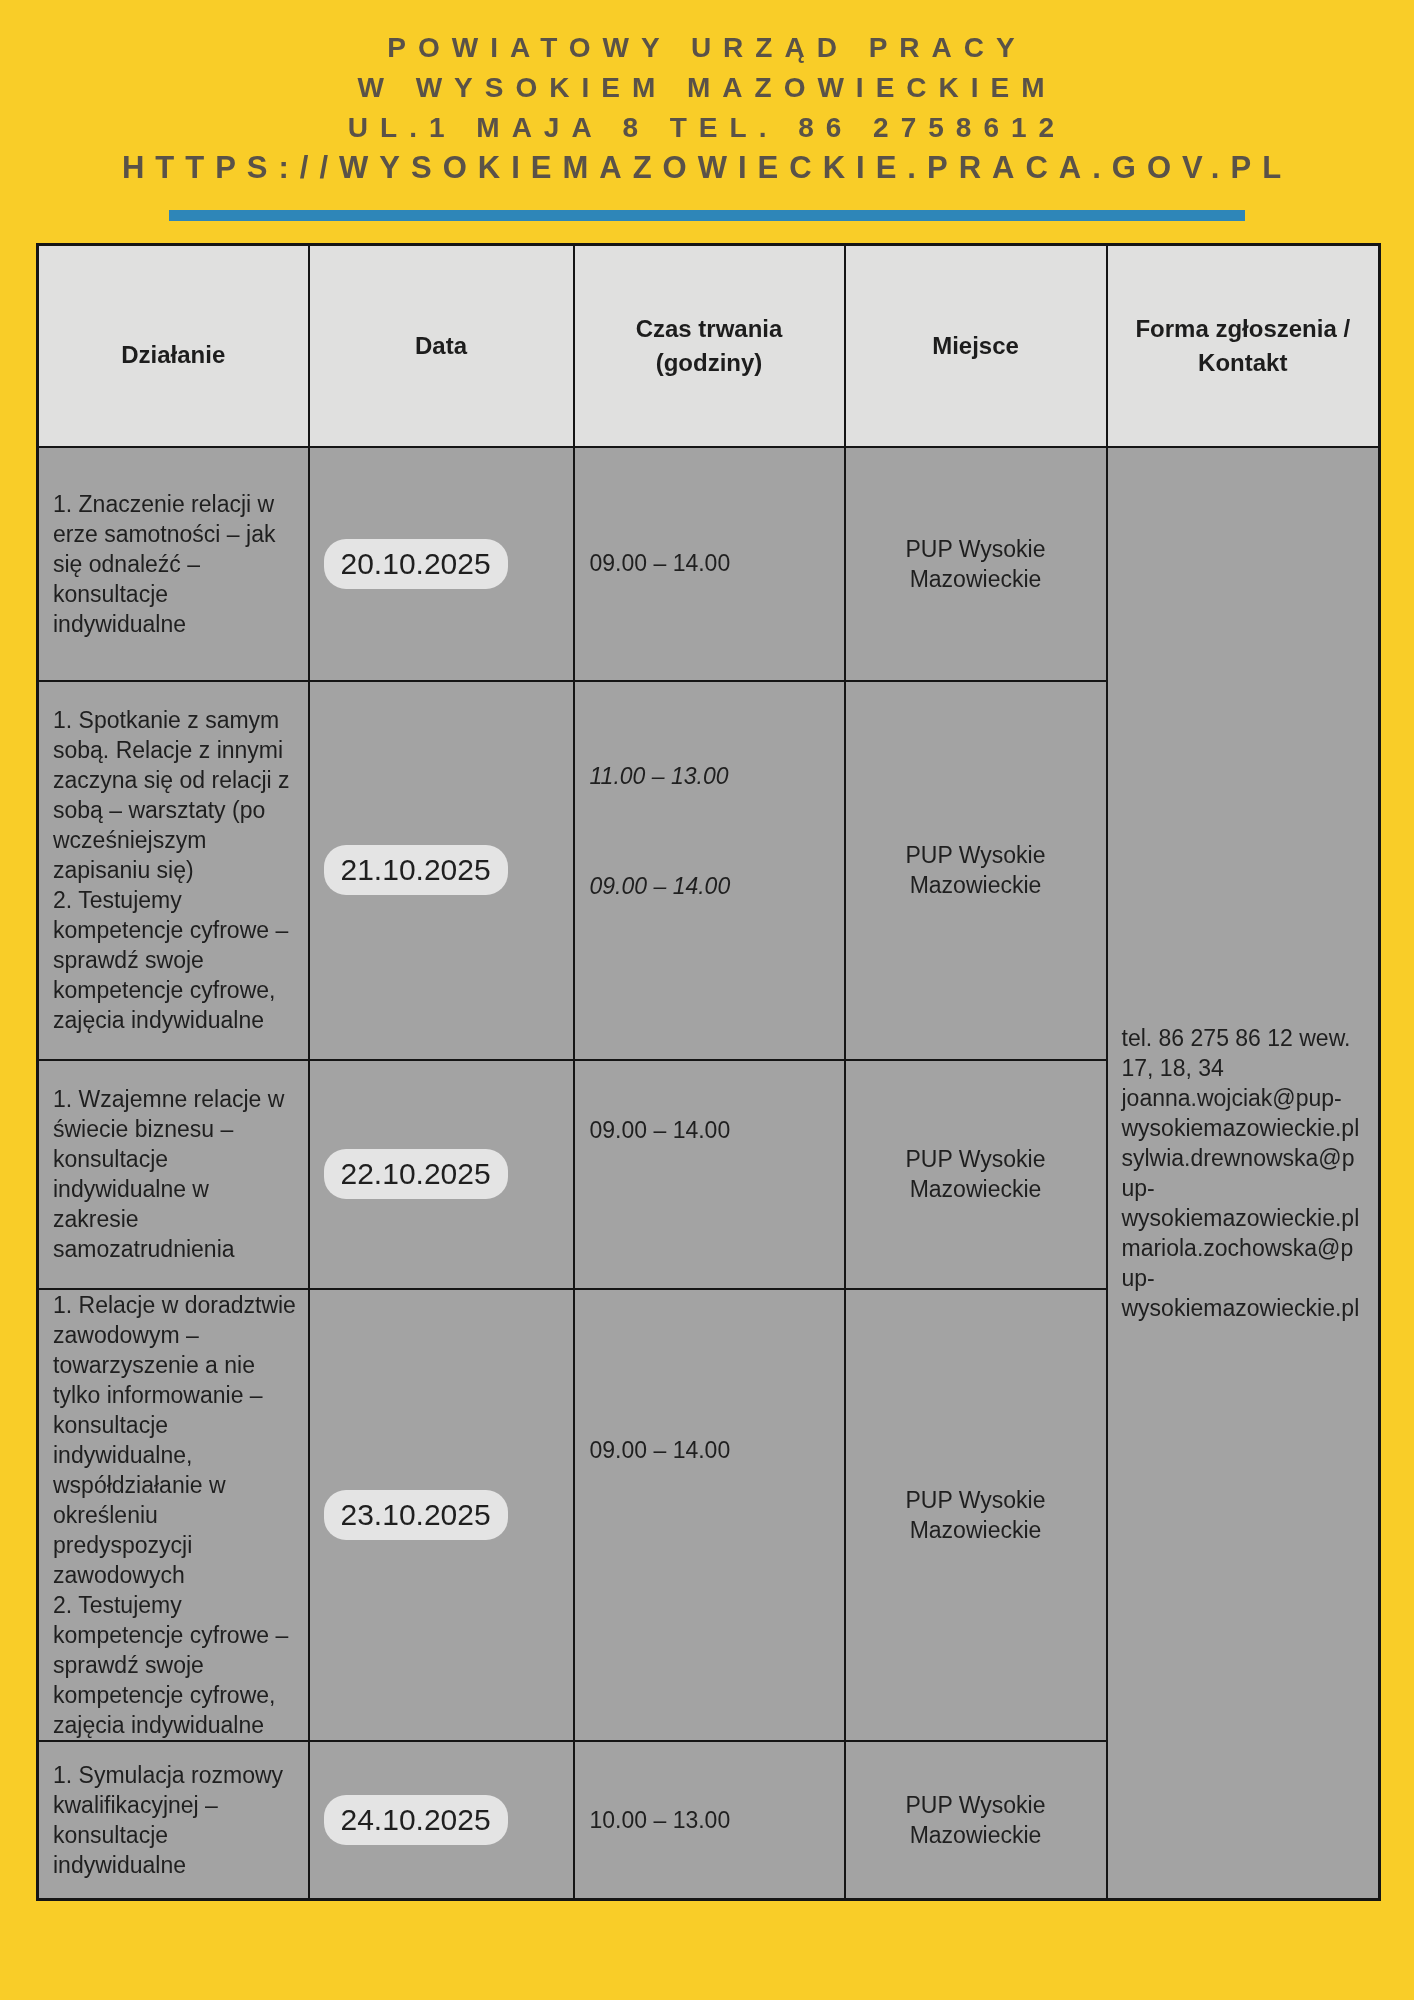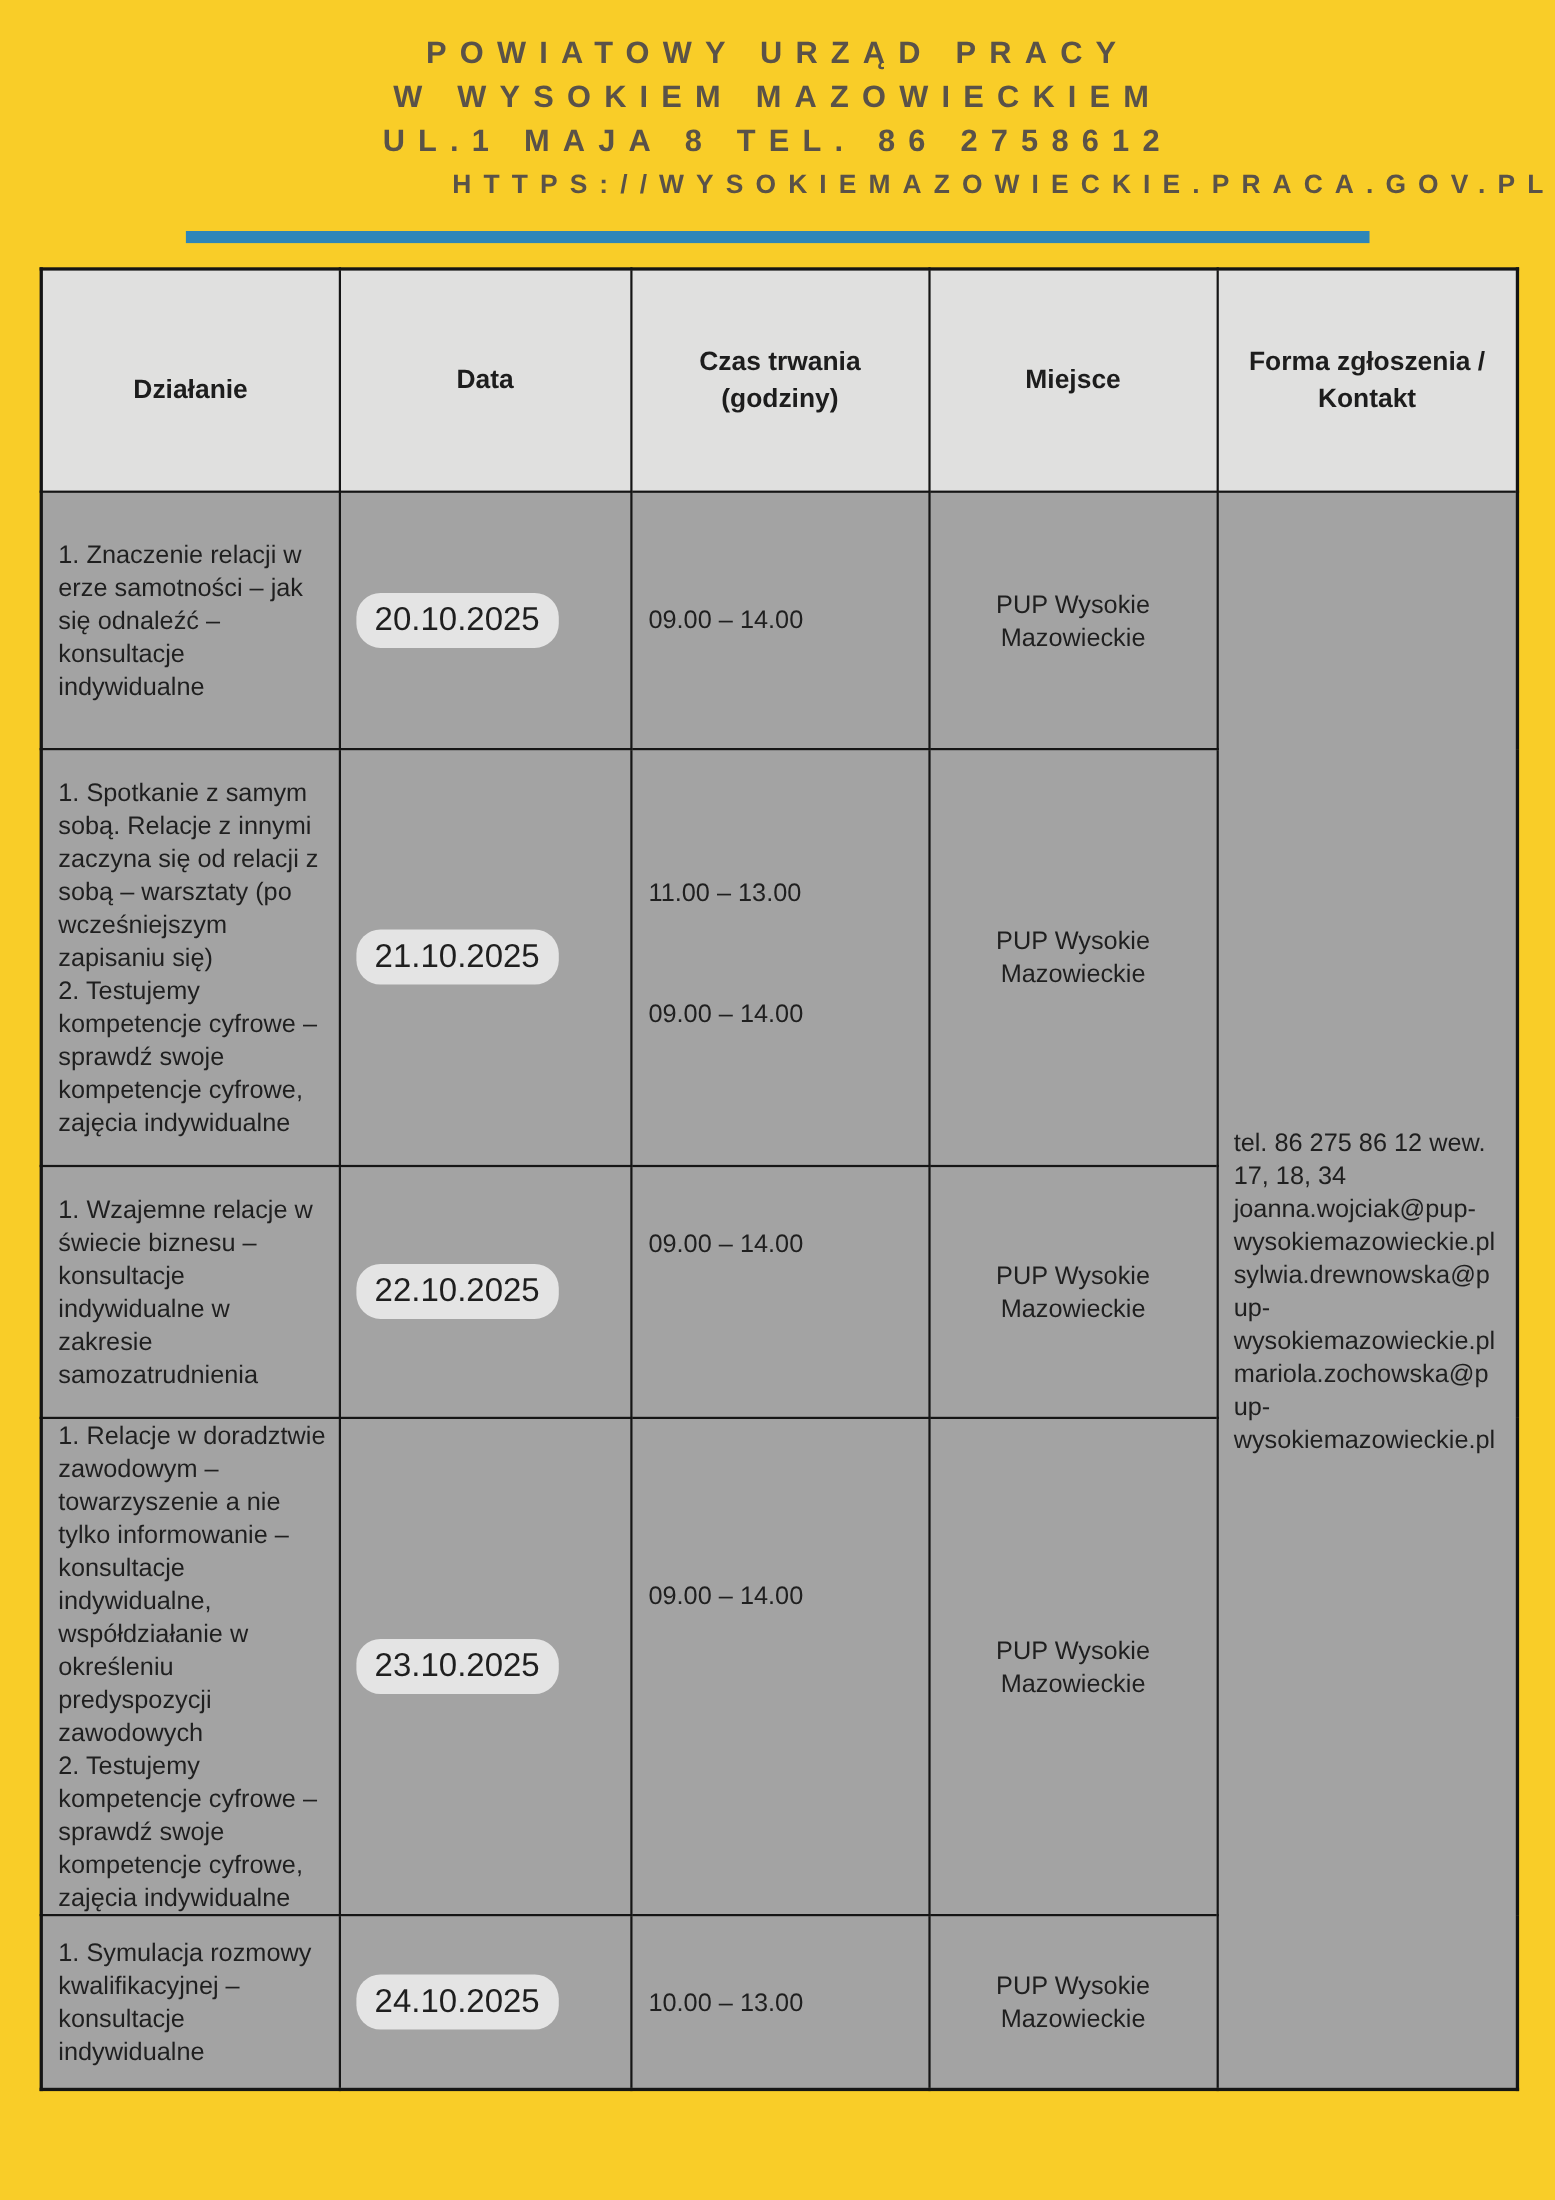--- a/index.html
+++ b/index.html
@@ -2,21 +2,21 @@
 <html><head>
 <meta charset="utf-8">
 <style>
   html,body{margin:0;padding:0;}
   body{width:1414px;height:2000px;background:#F9CD28;font-family:"Liberation Sans",sans-serif;position:relative;}
   .page{position:relative;width:1414px;height:2000px;overflow:hidden;}
 
   
   .banner{padding-top:28px;text-align:center;color:#5A5248;font-weight:bold;}
   .banner-line{line-height:40px;font-size:28px;letter-spacing:12px;white-space:nowrap;}
-  .banner-line.url{font-size:24px;letter-spacing:11px;text-align:right;}
+  .banner-line.url{font-size:31px;letter-spacing:11px;}
   .divider{width:1076px;height:11px;background:#2E86B8;margin:22px auto 0 auto;}
 
   
   .table-wrap{position:absolute;left:36px;top:243px;}
   table{border-collapse:collapse;table-layout:fixed;width:1342px;border:3px solid #151515;}
   col.c1{width:271px}col.c2{width:265px}col.c3{width:271px}col.c4{width:262px}col.c5{width:273px}
   th,td{border:2px solid #151515;background:#a3a3a3;vertical-align:middle;padding:0;}
   tr.hr{height:202px}
   tr.r0{height:234px}
   tr.r1{height:379px}
@@ -29,21 +29,21 @@
   .h-czas{max-width:170px;}
   .h-forma{max-width:232px;}
   .th-act span{position:relative;top:9px;display:inline-block;}
 
   .act{font-size:23px;line-height:30px;color:#1f1f1f;padding:0 8px 0 14px;white-space:pre-line;text-align:left;}
   .c-date{padding-left:14px;text-align:left;}
   .pill{display:inline-block;background:#E4E4E4;border-radius:22px;padding:8px 17px;font-size:30px;color:#1f1f1f;}
   .c-time{vertical-align:top;text-align:left;}
   .time{font-size:23px;line-height:30px;color:#1f1f1f;padding-left:15px;}
   tr.r0 .time-box{padding-top:100px;}
-  tr.r1 .time-box{padding-top:114px;}
+  tr.r1 .time-box{padding-top:79px;font-style:italic;}
   tr.r1 .time + .time{margin-top:80px;}
   tr.r2 .time-box{padding-top:54px;}
   tr.r3 .time-box{padding-top:145px;}
   tr.r4 .time-box{padding-top:63px;}
   .place{font-size:23px;line-height:30px;color:#1f1f1f;text-align:center;max-width:190px;margin:0 auto;}
   .c-contact{vertical-align:middle;}
   .contact{font-size:23px;line-height:30px;color:#1f1f1f;text-align:left;padding:0 14px;max-width:242px;overflow-wrap:break-word;word-wrap:break-word;}
 </style>
 </head>
 <body>

